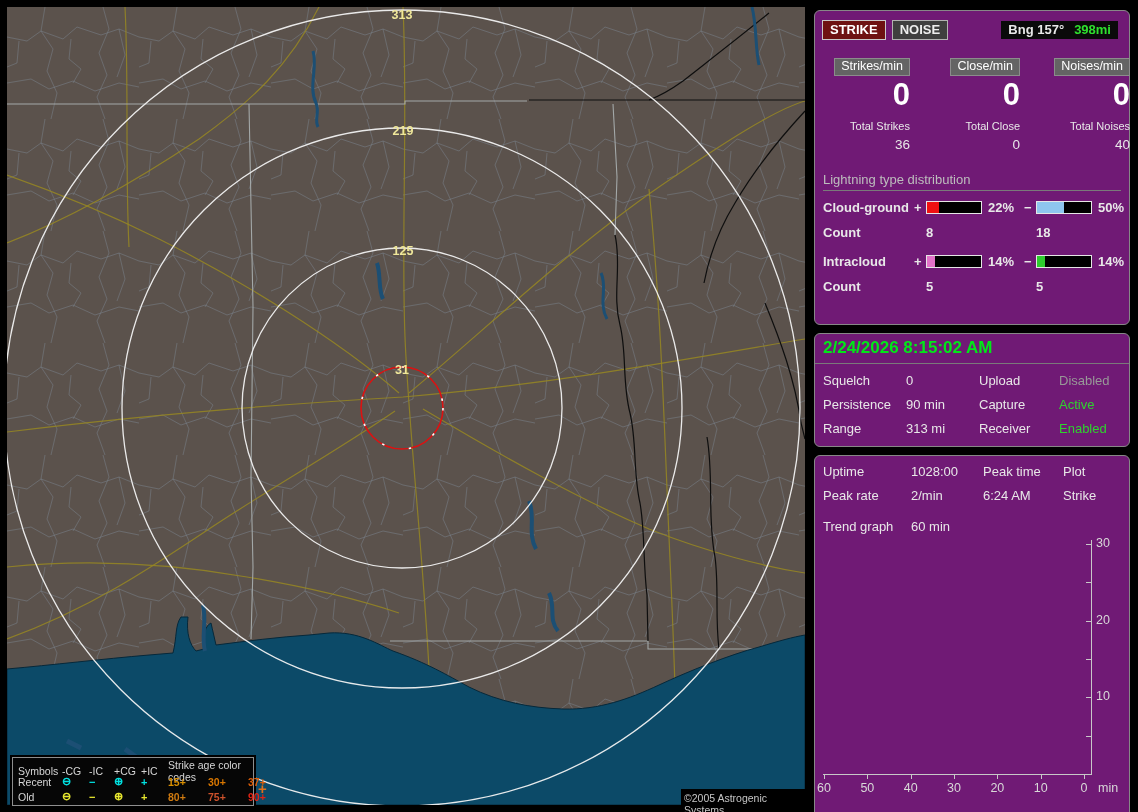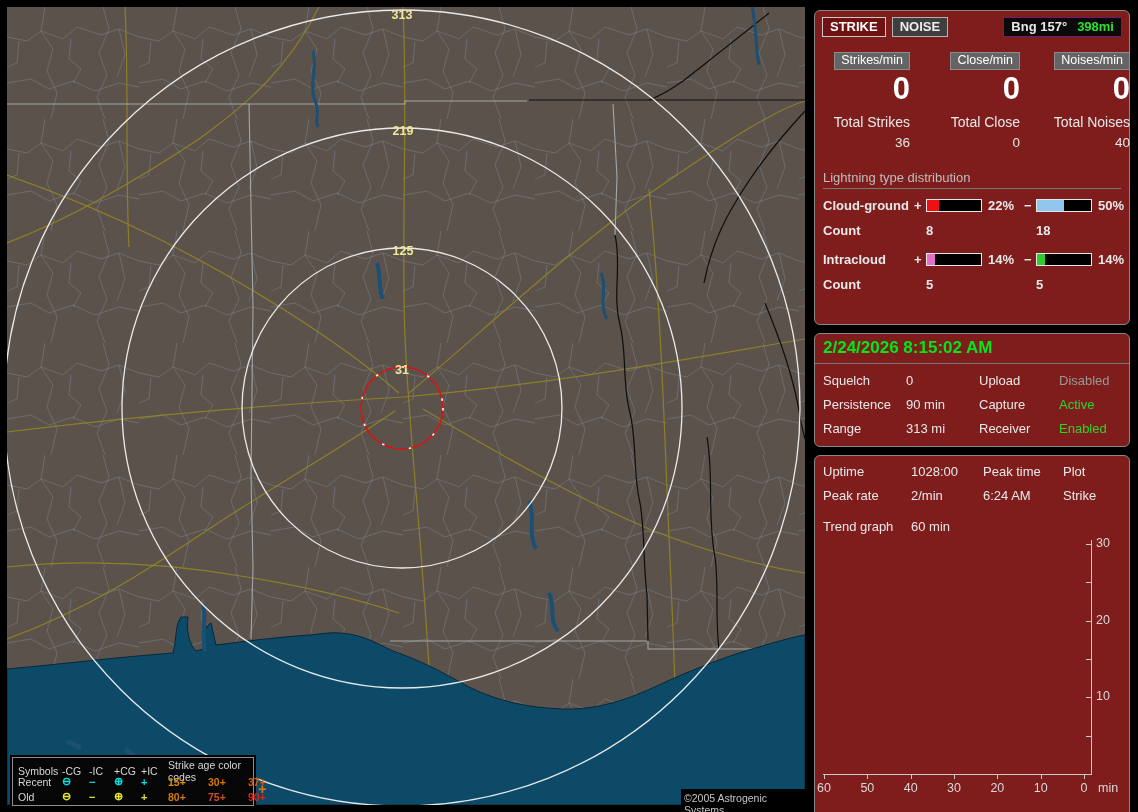--- a/index.html
+++ b/index.html
@@ -17,43 +17,43 @@
   .legend-row { display:grid; grid-template-columns:44px 27px 25px 27px 27px 40px 40px 1fr;
     height:15px; align-items:center; }
   .legend-row .sym { font-size:11px; font-weight:bold; text-align:left; }
   .legend-age-head { grid-column:6 / span 3; }
   .legend-age { font-weight:bold; }
 
   .copyright-box { position:absolute; left:681px; top:788px; width:124px; height:18px;
     background:#000; color:#c6c6c6; font-size:10.5px; padding:3px 0 0 3px; }
 
   
-  .panel { position:absolute; left:814px; width:316px; background:#7f1d1d;
+  .panel { position:absolute; left:814px; width:316px; background:#701a75;
     border:1px solid #878787; border-radius:6px; font-size:13px; }
   .panel-stats { top:10px; height:315px; }
   .panel-status { top:333px; height:114px; }
   .panel-trend { top:455px; height:392px; }
 
   .btn-row { display:flex; align-items:center; padding:6px 7px 0 7px; gap:6px; }
   .btn { font-weight:bold; font-size:13px; padding:1px 7px 2px; }
   .btn-strike { background:#6e1212; border:1px solid #c9c9c9; color:#fff; }
   .btn-noise  { background:#3f3f3f; border:1px solid #b2b2b2; color:#ededed; }
-  .bng-chip { margin-left:auto; background:#0a0a0a; border:1px solid #701a75;
+  .bng-chip { margin-left:auto; background:#0a0a0a; border:4px solid #701a75;
     font-weight:bold; padding:1px 7px 2px; display:flex; gap:10px; }
   .bng-dist { }
 
   .grid3 { display:grid; grid-template-columns:90px 110px 110px; padding:0 3px 0 5px; }
   .chips-row { margin-top:15px; justify-items:end; }
   .chip { background:#646464; color:#fff; font-size:12.5px; padding:0 6px 2px;
     border:1px solid #8c8c8c; }
   .rates-row { margin-top:2px; }
   .rate-val { font-size:31px; font-weight:bold; color:#fff; text-align:right; line-height:34px; }
   .totals-row { margin-top:8px; }
   .total-col { text-align:right; }
-  .total-label { font-size:14px; }
+  .total-label { font-size:11px; }
   .total-val { margin-top:5px; font-size:13.5px; }
 
   .dist-header { margin:20px 8px 0 8px; padding-bottom:3px; color:#bdbdbd;
     border-bottom:1px solid #7a7a7a; }
   .dist-grid { display:grid; grid-template-columns:91px 12px 58px 40px 12px 58px 1fr;
     align-items:center; padding-left:8px; }
   .dist-row { margin-top:9px; }
   .dist-label { font-weight:bold; }
   .sign { font-weight:bold; }
   .bar { display:inline-block; width:56px; height:13px; border:1px solid #e6e6e6;

